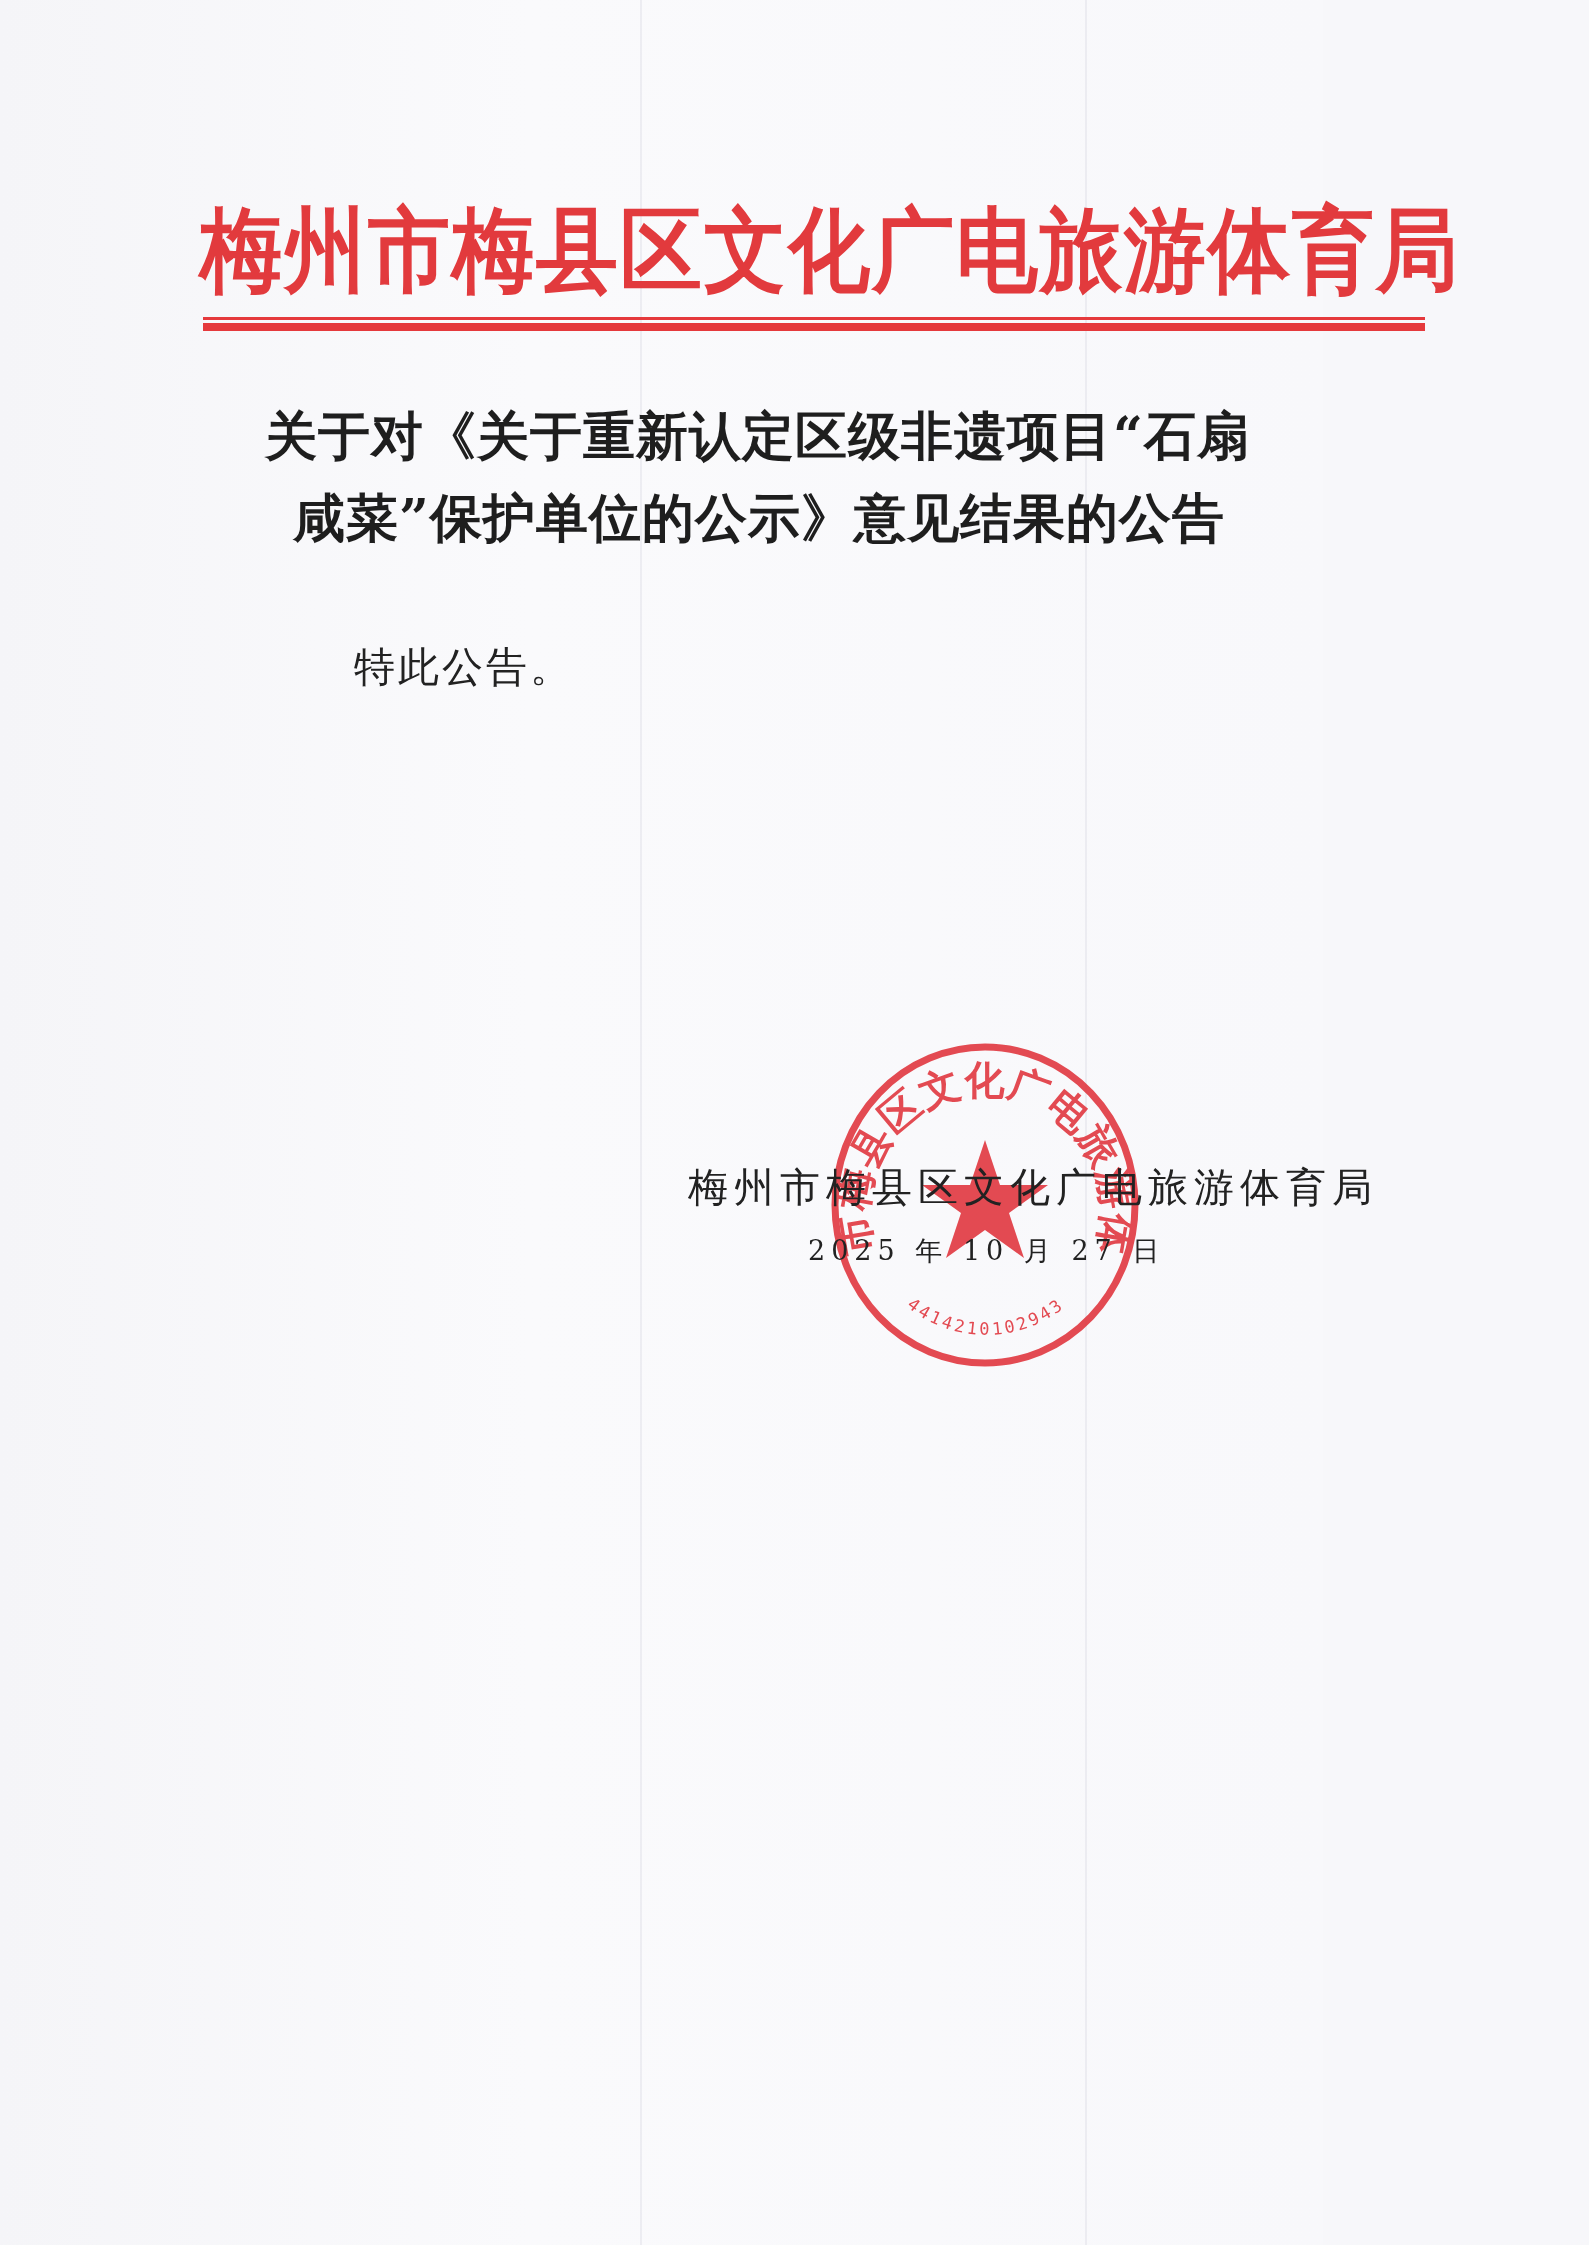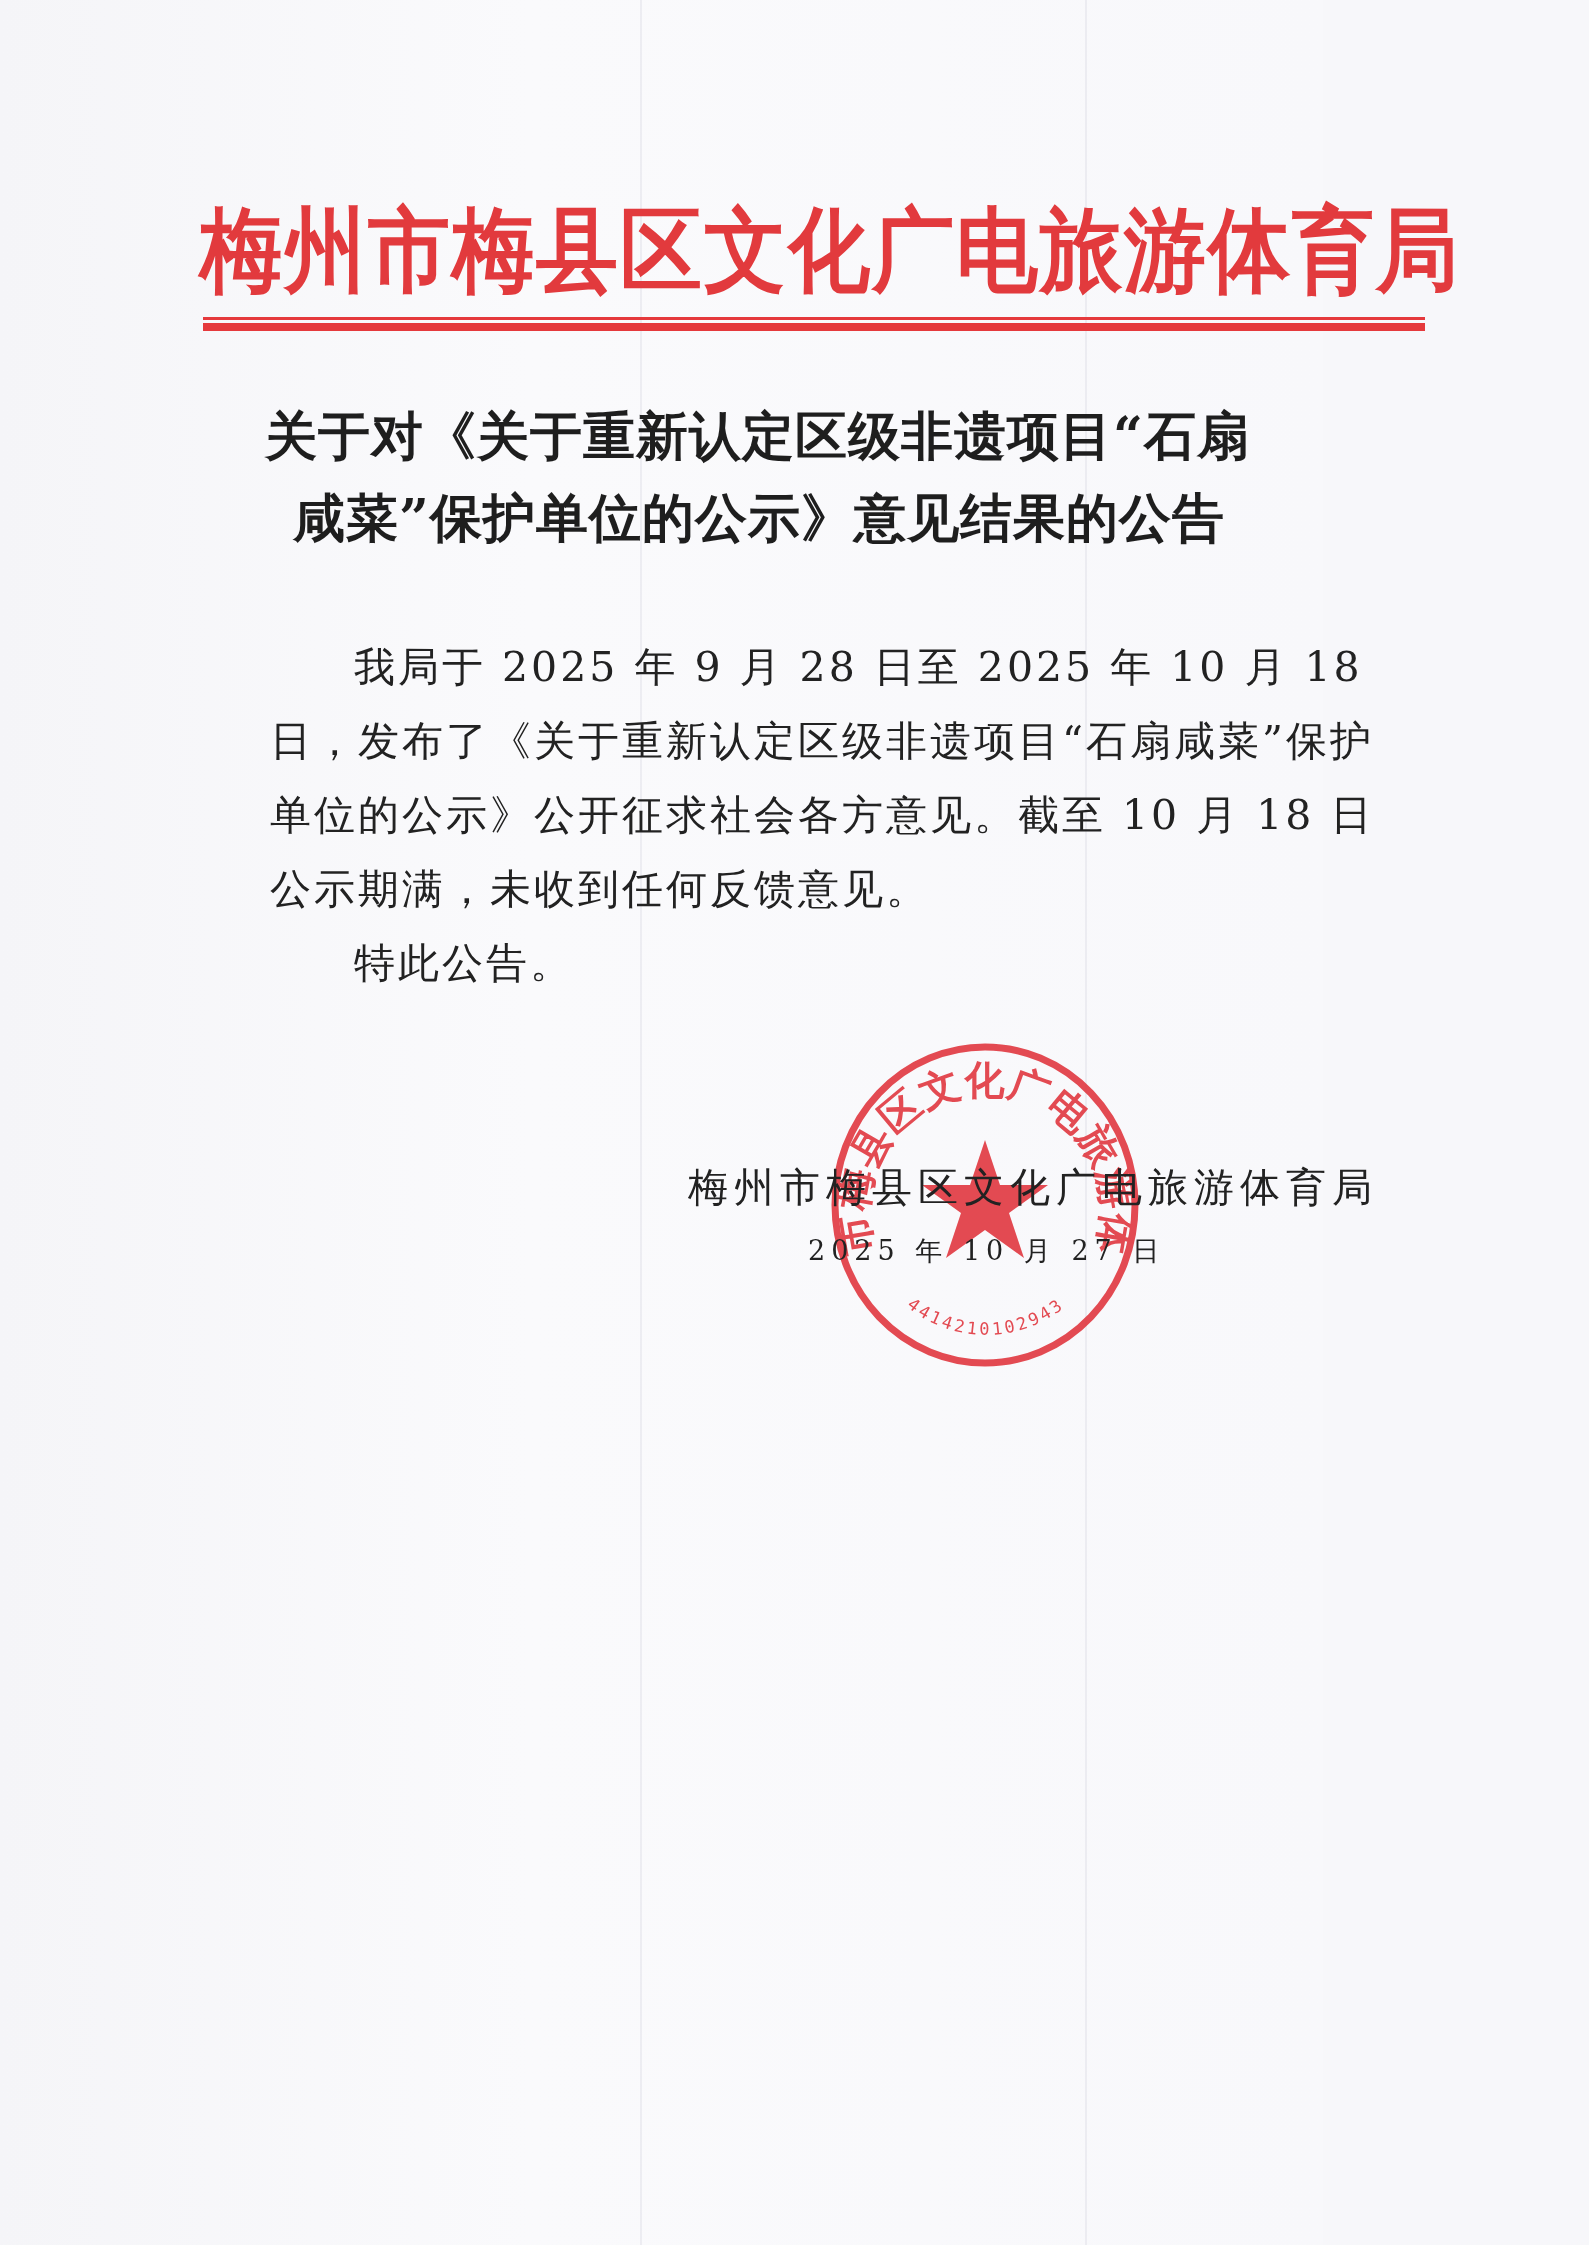--- a/index.html
+++ b/index.html
@@ -103,21 +103,20 @@
   <div class="header-title">梅州市梅县区文化广电旅游体育局</div>
   <div class="rule rule-thin"></div>
   <div class="rule rule-thick"></div>
 
   <div class="doc-title">
     <div>关于对《关于重新认定区级非遗项目“石扇</div>
     <div class="l2">咸菜”保护单位的公示》意见结果的公告</div>
   </div>
 
   <div class="body-text">
-    <p class="indent">我局于 2025 年 9 月 28 日至 2025 年 10 月 18 日，发布了《关于重新认定区级非遗项目“石扇咸菜”保护单位的公示》公开征求社会各方意见。截至 10 月 18 日公示期满，未收到任何反馈意见。</p>
     <p class="closing">特此公告。</p>
   </div>
 
   <svg class="seal" viewBox="0 0 330 330">
     <defs>
       <path id="sealArc" d="M 55,215 A 118,118 0 1,1 275,215"></path>
       <path id="codeArc" d="M 70,250 A 125,125 0 0,0 262,250"></path>
     </defs>
     <ellipse cx="165" cy="165" rx="150" ry="158" fill="none" stroke="#e0333b" stroke-width="7"></ellipse>
     <text font-size="40" fill="#e0333b" font-family="DejaVu Serif, serif" font-weight="bold" letter-spacing="1">

